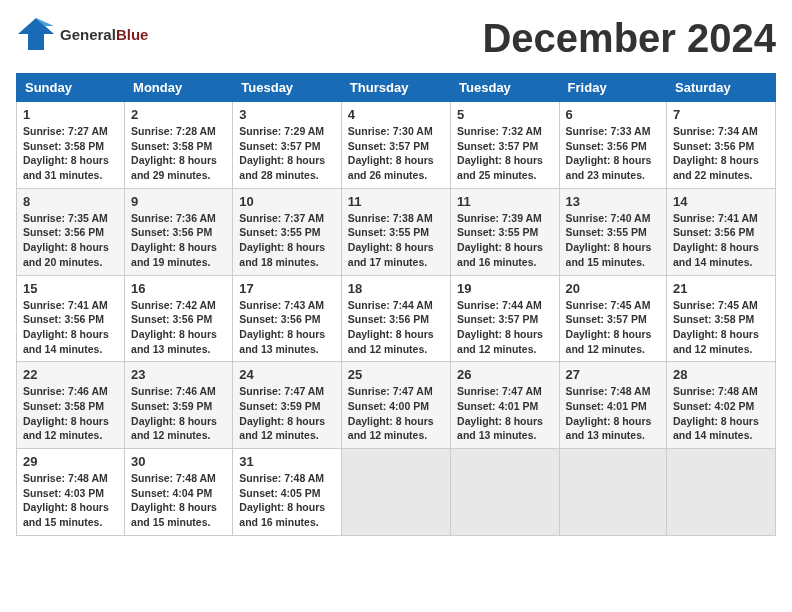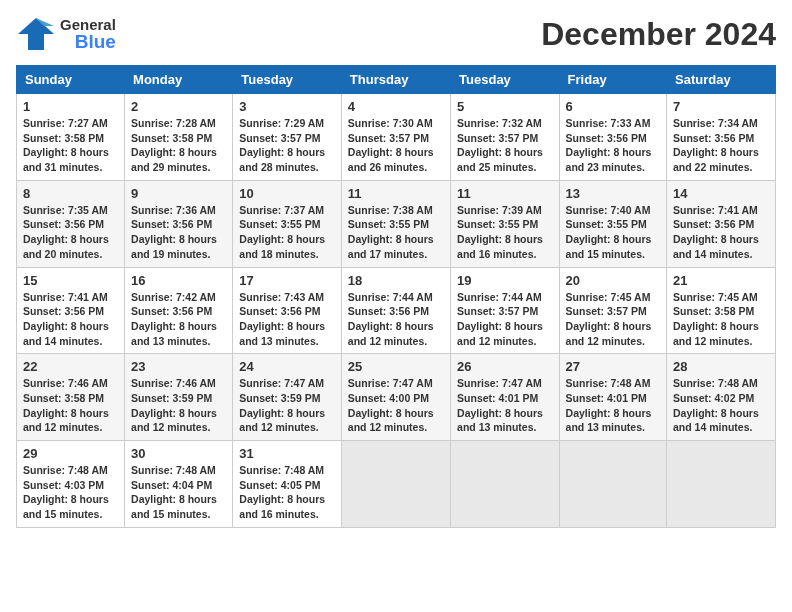--- a/index.html
+++ b/index.html
@@ -13,21 +13,21 @@
     .header-section {
       display: flex;
       justify-content: space-between;
       align-items: flex-start;
       margin-bottom: 12px;
     }
     .title-section {
       text-align: right;
     }
     .main-title {
-      font-size: 32px;
+      font-size: 40px;
       font-weight: bold;
       color: #333;
     }
     .subtitle {
       font-size: 16px;
       color: #555;
     }
     .calendar {
       width: 100%;
       border-collapse: collapse;
@@ -69,33 +69,33 @@
       color: #333;
       font-weight: bold;
     }
     .logo-wrapper {
       display: flex;
       align-items: center;
       gap: 4px;
     }
     .logo-name {
       display: flex;
-      flex-direction: column;
+      flex-direction: row;
       line-height: 1;
       text-align: right;
     }
     .logo-general {
       font-size: 15px;
       font-weight: bold;
       color: #333;
     }
     .logo-blue-text {
-      font-size: 19px;
-      font-weight: bold;
-      color: #3b82f6;
+      font-size: 15px;
+      font-weight: bold;
+      color: #7f1d1d;
     }
   </style>
 </head>
 <body>
 
 <div class="header-section">
   <div class="logo-wrapper">
     <svg width="40" height="36" viewBox="0 0 40 36">
       <polygon points="20,2 38,18 28,18 28,34 12,34 12,18 2,18" fill="#1a6bb5"></polygon>
       <polygon points="20,2 38,10 28,10" fill="#4a9fd5"></polygon>

